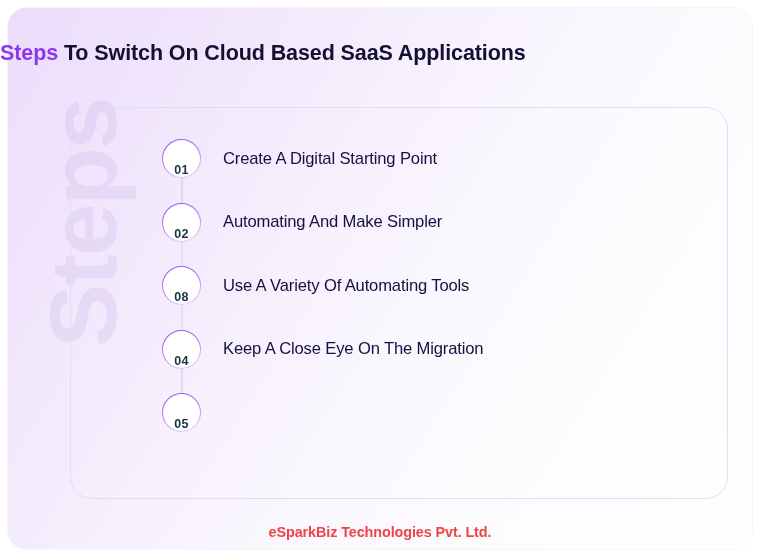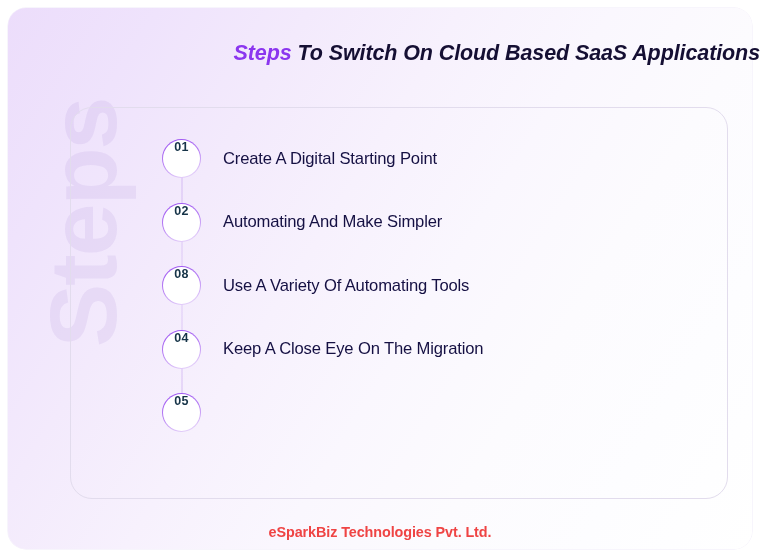--- a/index.html
+++ b/index.html
@@ -40,27 +40,26 @@
     overflow: hidden;
     box-shadow: 0 0 0 0.5px rgba(210,195,235,0.35);
   }
 
   
   .title {
     position: absolute;
     left: 0;
     top: 41px;
     width: 760px;
-    text-align: right;
+    text-align: left;
     font-size: 21.5px;
     font-weight: bold;
     letter-spacing: -0.1px;
     color: #150f33;
     white-space: nowrap;
-    font-style: italic;
   }
   .title .accent { color: #8b36ef; }
 
   
   .inner-card {
     position: absolute;
     left: 62px;
     top: 99px;
     width: 658px;
     height: 392px;
@@ -124,21 +123,21 @@
     position: relative;
     width: 39px;
     height: 39px;
     flex: 0 0 39px;
     border-radius: 50%;
     background:
       linear-gradient(#ffffff, #ffffff) padding-box,
       linear-gradient(160deg, #9a4df2 0%, #b47bf4 45%, #d9bdf8 78%, #efe2fb 100%) border-box;
     border: 1.6px solid transparent;
     display: flex;
-    align-items: flex-start;
+    align-items: flex-end;
     justify-content: center;
     box-sizing: border-box;
   }
   .bullet span {
     font-size: 12.5px;
     font-weight: bold;
     color: #163448;
     letter-spacing: 0.2px;
   }
 

